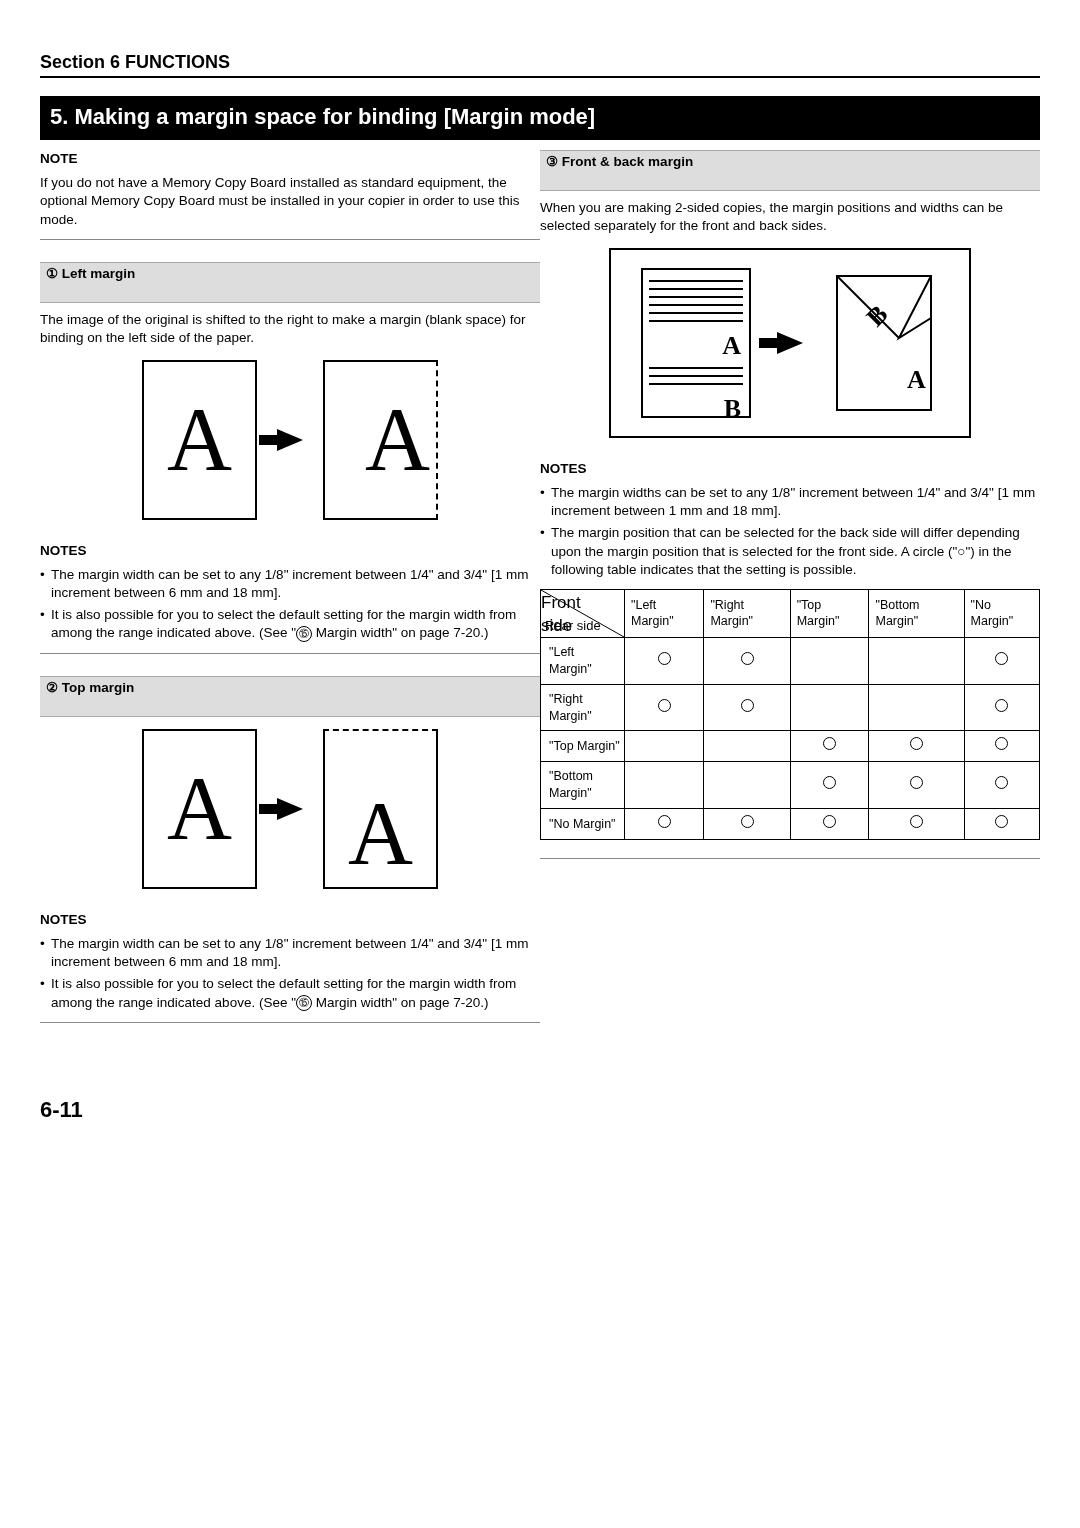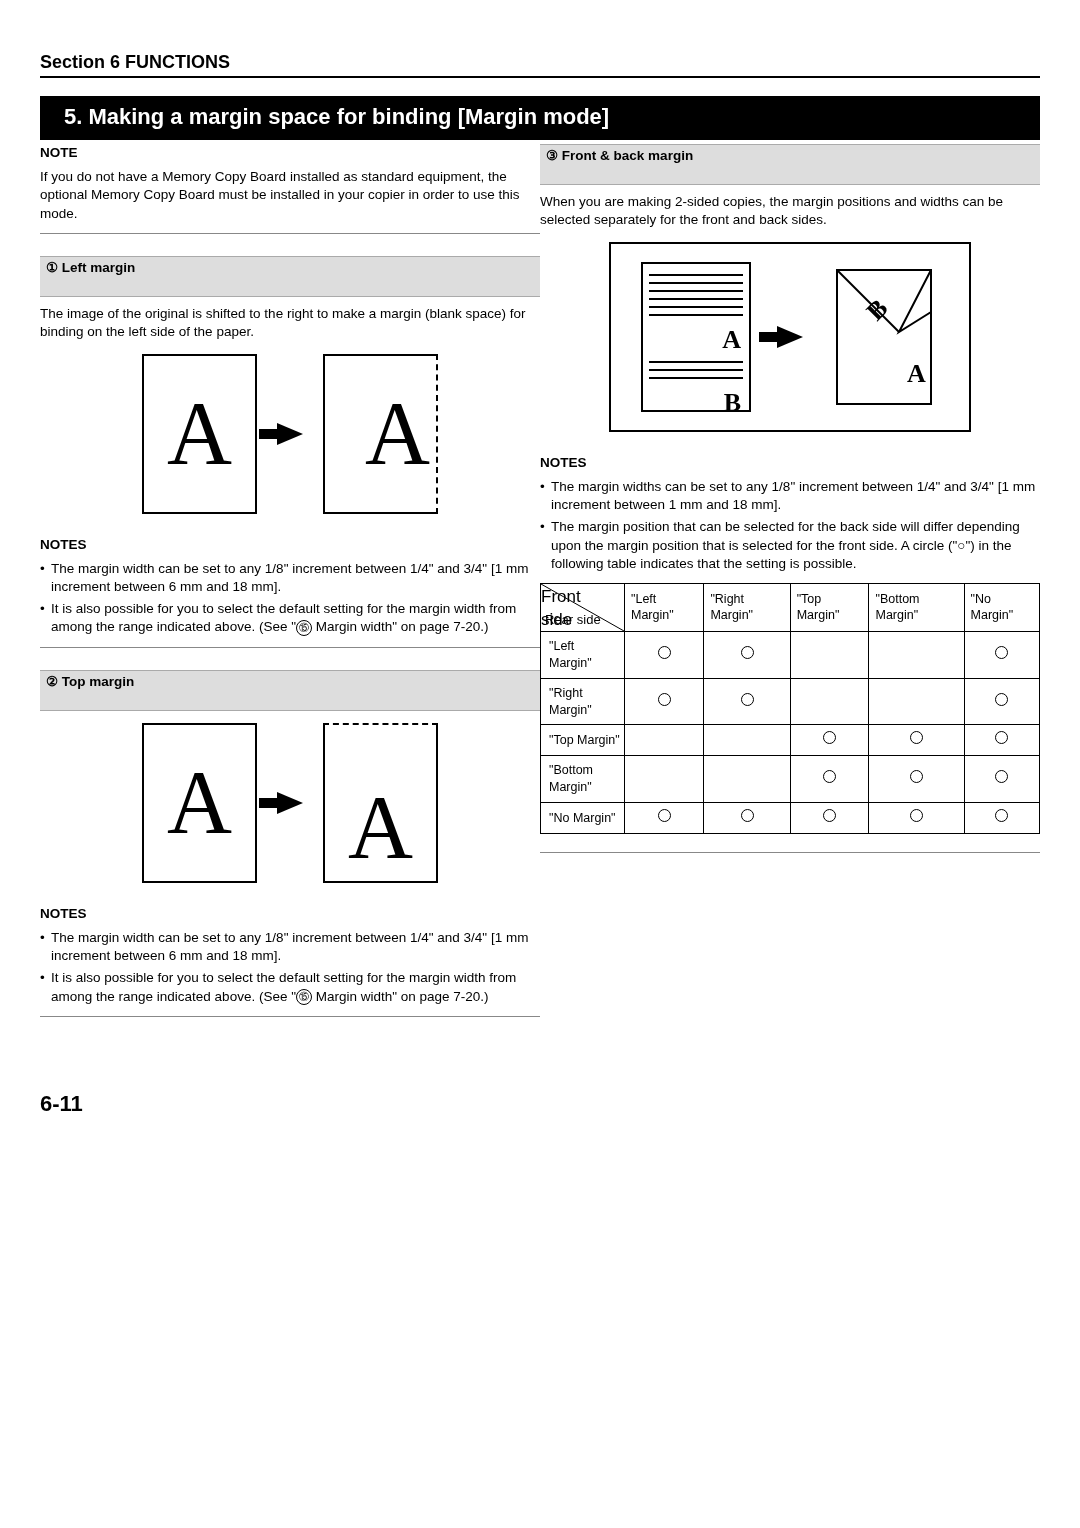--- a/index.html
+++ b/index.html
@@ -17,22 +17,22 @@
     font-weight: bold;
     border-bottom: 2.5px solid #000;
     padding-bottom: 2px;
     margin-bottom: 18px;
   }
   .title-bar {
     background: #000;
     color: #fff;
     font-size: 22px;
     font-weight: bold;
-    padding: 6px 10px 8px 24px;
-    margin-bottom: 4px;
+    padding: 6px 10px 8px 10px;
+    margin-bottom: 10px;
   }
   .columns {
     display: flex;
   }
   .col { flex: 1; min-width: 0; }
   .note-head {
     font-weight: bold;
     margin-bottom: 6px;
   }
   p { margin-bottom: 10px; }

